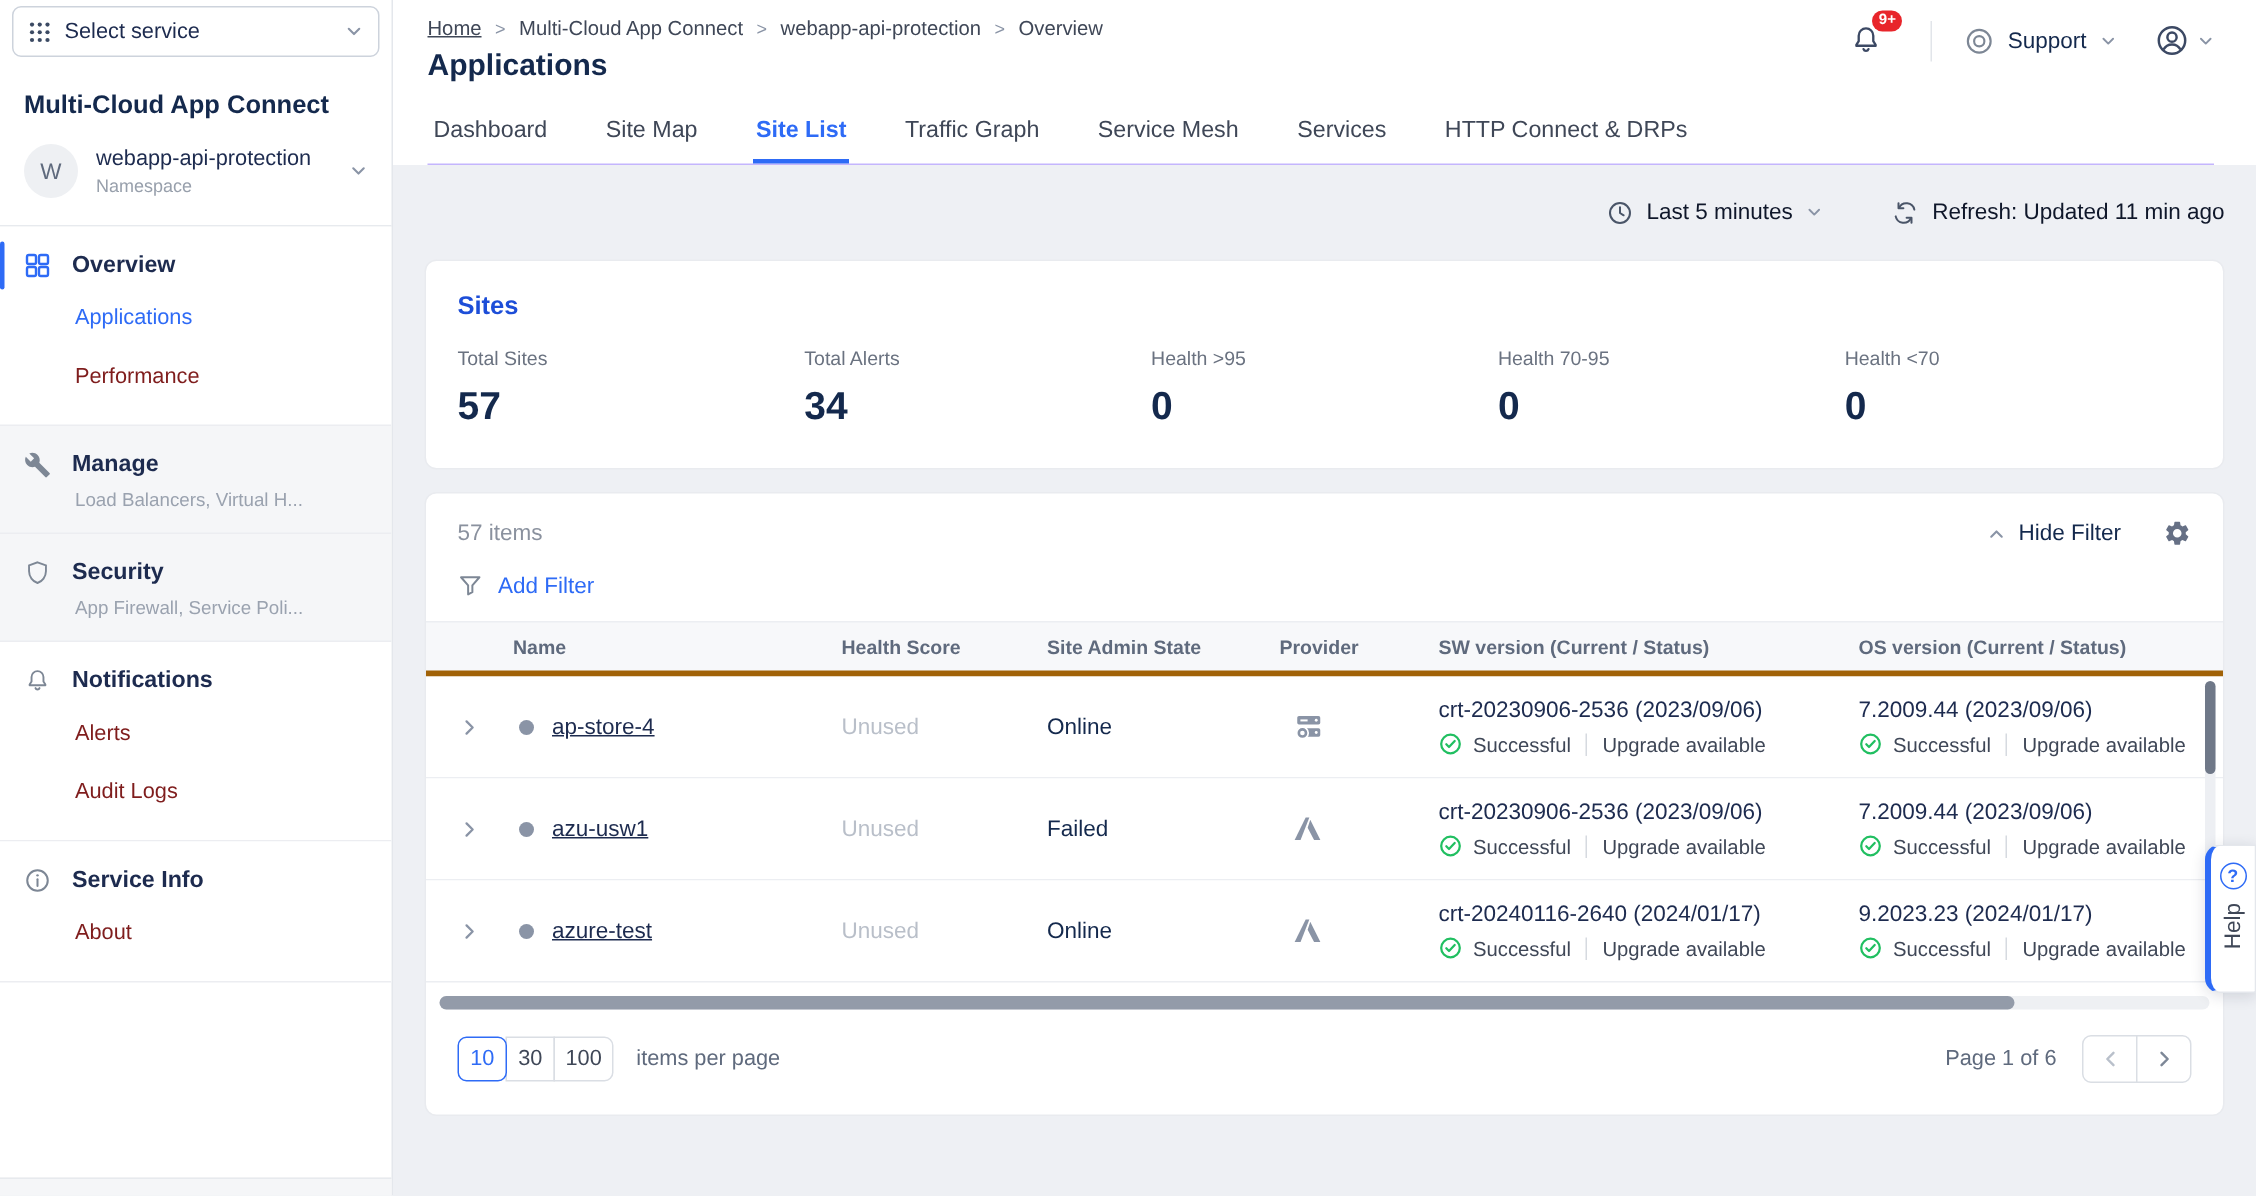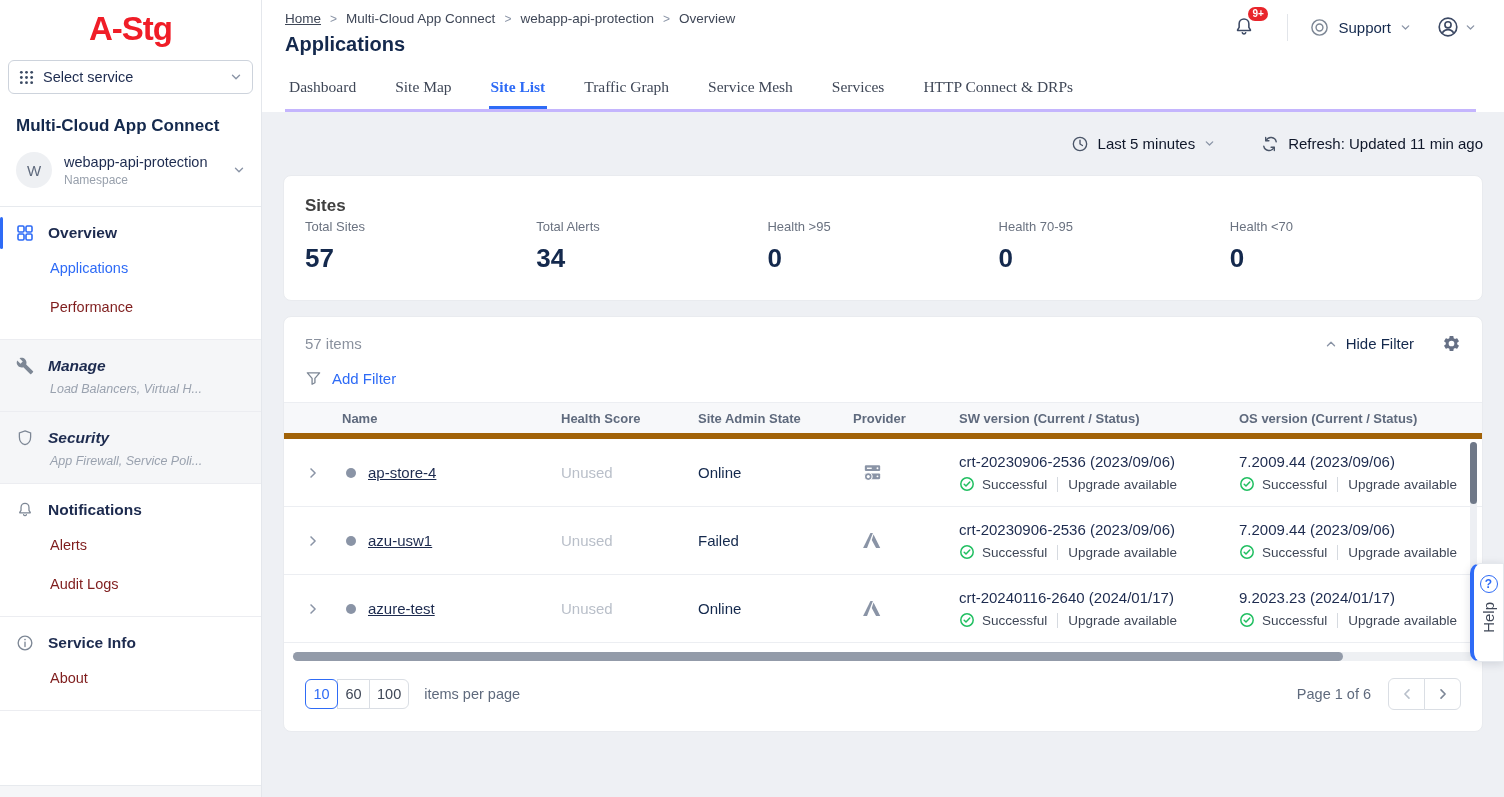--- a/index.html
+++ b/index.html
@@ -21,21 +21,21 @@
   .ml-auto { margin-left: auto; }
   .icon-gray { color: #8a94a6; }
   .icon-dim { color: #7d8795; }
   .product-title { font-size: 17px; font-weight: 700; padding: 10px 16px 12px; color: #14294d; }
   .namespace { display: flex; align-items: center; gap: 12px; padding: 4px 16px 18px; cursor: pointer; }
   .avatar { width: 36px; height: 36px; border-radius: 50%; background: #eef0f3; color: #5f6a7d; display: flex; align-items: center; justify-content: center; font-size: 15px; }
   .ns-name { font-size: 14.5px; color: #1d2b4f; }
   .ns-type { font-size: 12px; color: #98a0ac; margin-top: 3px; }
   .nav { flex: 1; border-top: 1px solid #e7eaee; overflow: hidden; }
   .nav-section { padding: 13px 0 15px; border-bottom: 1px solid #ecedf1; background: #fff; }
-  .nav-section.shaded { background: #f5f6f8; font-style: italic; }
+  .nav-section.shaded { background: #f5f6f8; }
   .section-head { display: flex; align-items: center; gap: 14px; padding: 4px 16px; position: relative; cursor: pointer; }
   .nav-section.active .section-head::before { content: ""; position: absolute; left: 0; top: -3px; bottom: -3px; width: 3px; background: #2e6bf6; border-radius: 2px; }
   .section-label { font-size: 15.5px; font-weight: 600; color: #1d2b4f; }
   .section-sub { font-size: 12.5px; color: #9aa2af; padding: 3px 16px 0 50px; white-space: nowrap; }
   .nav-item { font-size: 14.5px; color: #7f1d1d; padding: 9px 16px 9px 50px; cursor: pointer; margin-top: 5px; }
   .nav-item.active { color: #2e6bf6; }
   .footer-spacer { height: 12px; background: #f5f6f8; border-top: 1px solid #e7eaee; }
   .sidebar-footer { border-top: 1px solid #e7eaee; padding: 14px 16px; font-size: 13px; color: #5d6574; display: flex; align-items: center; gap: 7px; background: #fff; }
   .hide-link { color: #2e6bf6; margin-left: 8px; cursor: pointer; }
 
@@ -47,49 +47,49 @@
   .crumb { cursor: pointer; }
   .crumb-home { text-decoration: underline; }
   .crumb-sep { color: #8a94a6; font-size: 12px; }
   .page-title { font-size: 20px; font-weight: 600; margin-top: 7px; color: #14294d; }
   .topbar-actions { display: flex; align-items: center; margin-top: 4px; }
   .bell-wrap { position: relative; padding: 4px 6px; cursor: pointer; color: #3c4964; }
   .badge { position: absolute; top: -5px; right: -7px; background: #e8252b; color: #fff; font-size: 10px; font-weight: 700; border-radius: 9px; padding: 2px 4.5px; line-height: 1; }
   .v-divider { width: 1px; height: 27px; background: #e2e5ea; margin: 0 22px 0 26px; }
   .support { display: flex; align-items: center; gap: 9px; font-size: 15px; color: #14294d; cursor: pointer; margin-right: 26px; }
   .account { display: flex; align-items: center; gap: 6px; cursor: pointer; color: #3c4964; }
-  .tabs { display: flex; gap: 35px; padding: 16px 0 0 2px; border-bottom: 3px solid #c4b5fd; font-family: Liberation Serif, serif; }
+  .tabs { display: flex; gap: 35px; padding: 16px 0 0 2px; border-bottom: 1px solid #c4b5fd; }
   .tab { padding: 6px 2px 13px; font-size: 15.5px; color: #3f4757; cursor: pointer; }
   .tab.active { color: #2e6bf6; font-weight: 700; box-shadow: inset 0 -3px 0 #2e6bf6; }
 
   .content { flex: 1; padding: 0 21px; }
   .meta-row { display: flex; justify-content: flex-end; align-items: center; gap: 46px; height: 63px; font-size: 15px; color: #0f172a; }
   .meta-group { display: flex; align-items: center; gap: 9px; cursor: pointer; }
 
   .card { background: #fff; border-radius: 8px; border: 1px solid #e9ebef; }
   .sites-card { padding: 20px 21px 26px; }
-  .sites-title { font-size: 17px; font-weight: 600; margin-bottom: 3px; color: #404040; }
+  .sites-title { font-size: 17px; font-weight: 600; margin-bottom: 17px; color: #1d4ed8; }
   .stats { display: grid; grid-template-columns: repeat(5, 1fr); }
   .stat-label { font-size: 13px; color: #6a7280; margin-bottom: 9px; }
   .stat-value { font-size: 26px; font-weight: 700; color: #14294d; }
 
   .table-card { margin-top: 15px; padding-top: 17px; }
   .toolbar { display: flex; justify-content: space-between; align-items: center; padding: 0 21px; }
   .items-count { font-size: 15px; color: #8a919e; }
   .toolbar-right { display: flex; align-items: center; gap: 24px; }
   .search-box { display: flex; align-items: center; gap: 9px; border: 1px solid #98a2b3; border-radius: 6px; height: 33px; padding: 0 11px; width: 179px; background: #fff; }
   .search-box input { border: none; outline: none; font-size: 14.5px; width: 100%; color: #1d2b4f; font-family: "Liberation Sans", sans-serif; }
   .search-box input::placeholder { color: #9aa2af; }
   .hide-filter { display: flex; gap: 9px; align-items: center; font-size: 15px; color: #14294d; cursor: pointer; }
   .gear-btn { color: #667085; cursor: pointer; margin-left: 4px; }
   .add-filter { display: flex; align-items: center; gap: 10px; padding: 17px 21px 15px; font-size: 15px; }
   .add-filter-label { color: #2e6bf6; cursor: pointer; }
 
   .thead, .trow { display: grid; grid-template-columns: 58px 219px 137px 155px 106px 280px 1fr; align-items: center; }
-  .thead { background: #f7f8fa; height: 37px; font-size: 13px; font-weight: 700; color: #5f6a7d; border-top: 1px solid #eceef2; border-bottom: 6px solid #a16207; }
+  .thead { background: #f7f8fa; height: 37px; font-size: 13px; font-weight: 700; color: #5f6a7d; border-top: 1px solid #eceef2; border-bottom: 4px solid #a16207; }
   .tbody { position: relative; }
   .trow { height: 68px; border-bottom: 1px solid #eceef2; font-size: 15px; background: #fff; }
   .cell-expand { display: flex; justify-content: center; color: #8a94a6; cursor: pointer; }
   .cell-name { display: flex; align-items: center; gap: 12px; padding-left: 4px; }
   .dot { width: 10px; height: 10px; min-width: 10px; border-radius: 50%; background: #8a94a6; }
   .site-link { color: #1d2b4f; text-decoration: underline; cursor: pointer; }
   .cell-health { color: #b9bfc9; }
   .cell-admin { color: #14294d; }
   .cell-provider { color: #8a94a6; padding-left: 8px; }
   .ver-line1 { font-size: 15px; color: #1d2b4f; margin-bottom: 6px; }
@@ -116,23 +116,20 @@
   .nav-btn.next { border-radius: 0 6px 6px 0; margin-left: -1px; color: #7d8797; }
 
   .help-tab { position: absolute; right: 0; top: 563px; width: 34px; height: 99px; background: #fff; border: 1px solid #e4e7ec; border-left: 4px solid #2e6bf6; border-radius: 10px 0 0 10px; box-shadow: 0 2px 10px rgba(20,30,60,.14); display: flex; flex-direction: column; align-items: center; gap: 9px; padding-top: 11px; cursor: pointer; z-index: 5; }
   .help-q { width: 18px; height: 18px; min-height: 18px; border: 1.6px solid #2e6bf6; border-radius: 50%; color: #2e6bf6; font-size: 12px; font-weight: 700; display: flex; align-items: center; justify-content: center; }
   .help-text { writing-mode: vertical-rl; transform: rotate(180deg); font-size: 15px; color: #3f4757; }
 </style>
 </head>
 <body>
 
 <aside class="sidebar">
-  <div class="logo">
-    <span class="logo-text">A-Stg</span>
-  </div>
 
   <div class="select-service">
     <svg width="15" height="15" viewBox="0 0 16 16" fill="#3b4a63">
         <circle cx="2.5" cy="2.5" r="1.5"></circle>
         <circle cx="8" cy="2.5" r="1.5"></circle>
         <circle cx="13.5" cy="2.5" r="1.5"></circle>
         <circle cx="2.5" cy="8" r="1.5"></circle>
         <circle cx="8" cy="8" r="1.5"></circle>
         <circle cx="13.5" cy="8" r="1.5"></circle>
         <circle cx="2.5" cy="13.5" r="1.5"></circle>
@@ -521,21 +518,21 @@
       </div>
 
       <div class="hscroll">
         <div class="hscroll-thumb"></div>
       </div>
 
       <div class="pagination">
         <div class="per-page">
           <div class="pp-group">
             <button class="pp-btn active">10</button>
-            <button class="pp-btn">60</button>
+            <button class="pp-btn">30</button>
             <button class="pp-btn">100</button>
           </div>
           <span>items per page</span>
         </div>
         <div class="page-nav">
           <span>Page 1 of 6</span>
           <div class="nav-btns">
             <button class="nav-btn prev">
               <svg width="14" height="14" viewBox="0 0 12 12">
                   <path d="M7.7 2.5 4.2 6l3.5 3.5" fill="none" stroke="currentColor" stroke-width="1.4" stroke-linecap="round" stroke-linejoin="round"></path>

